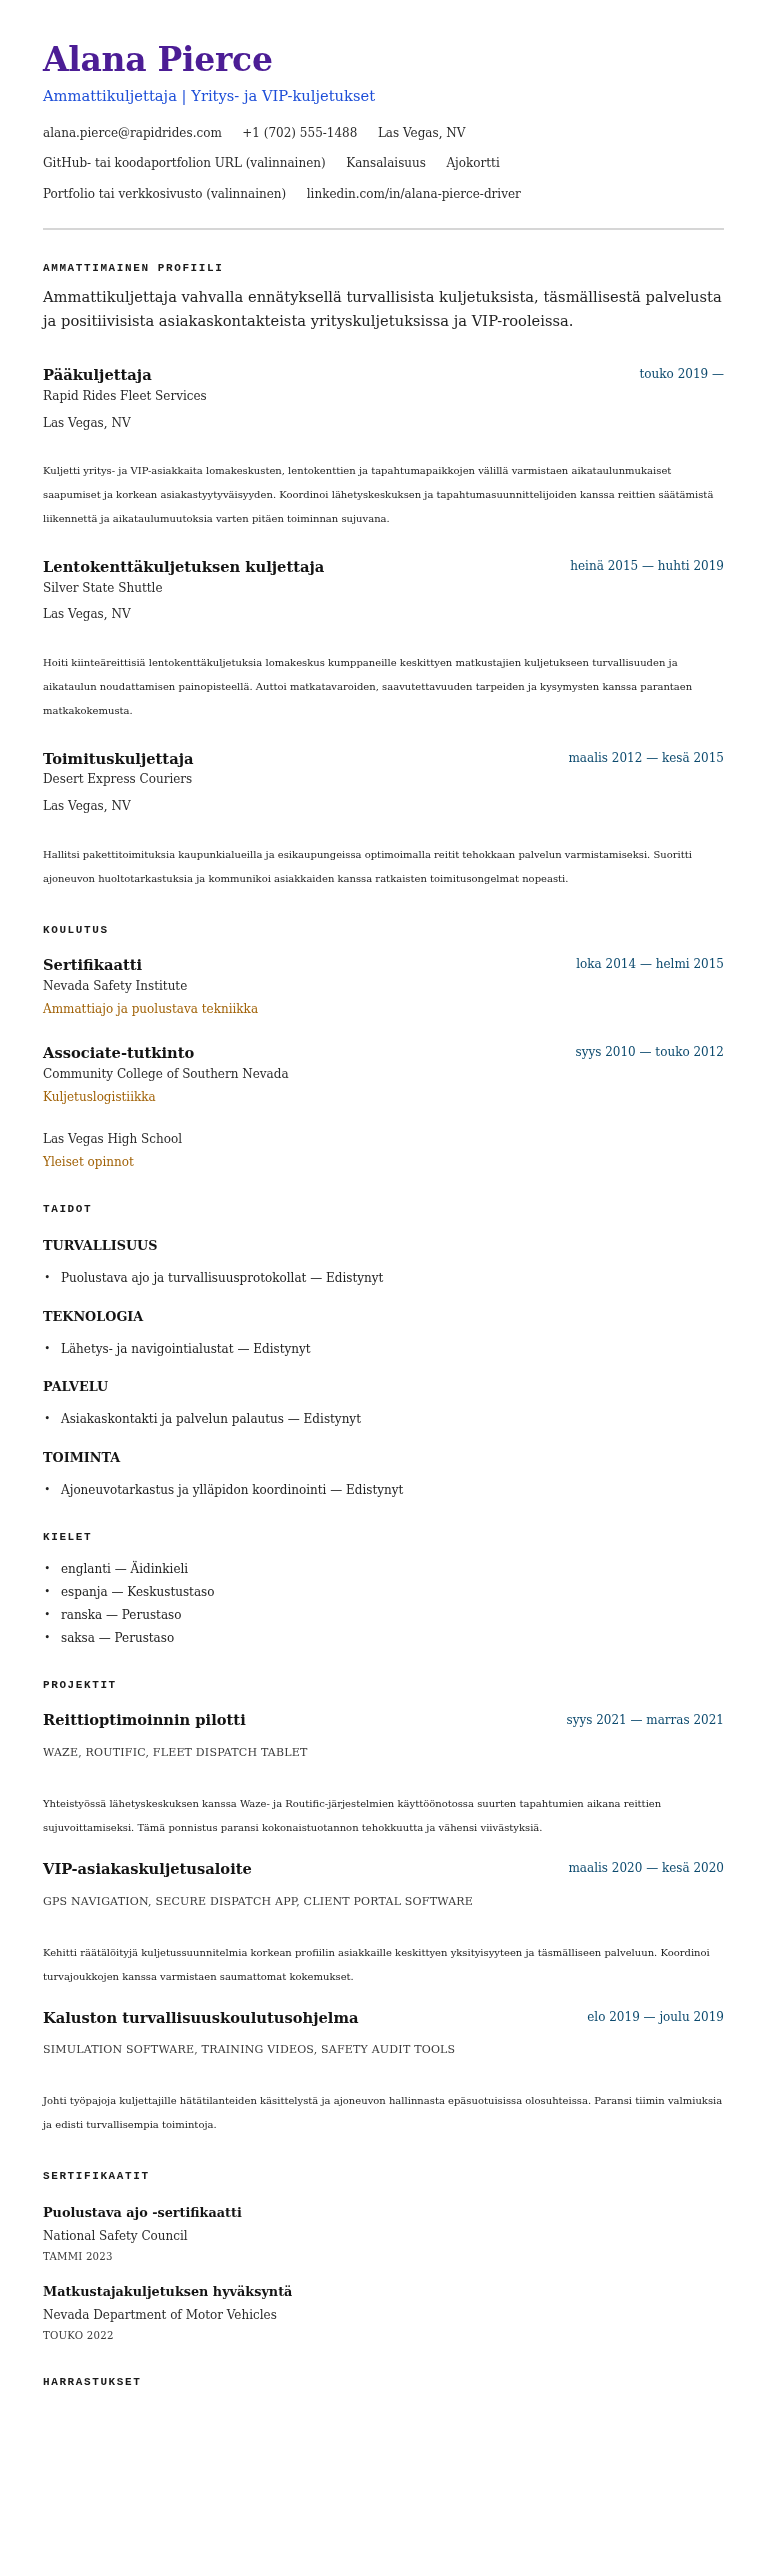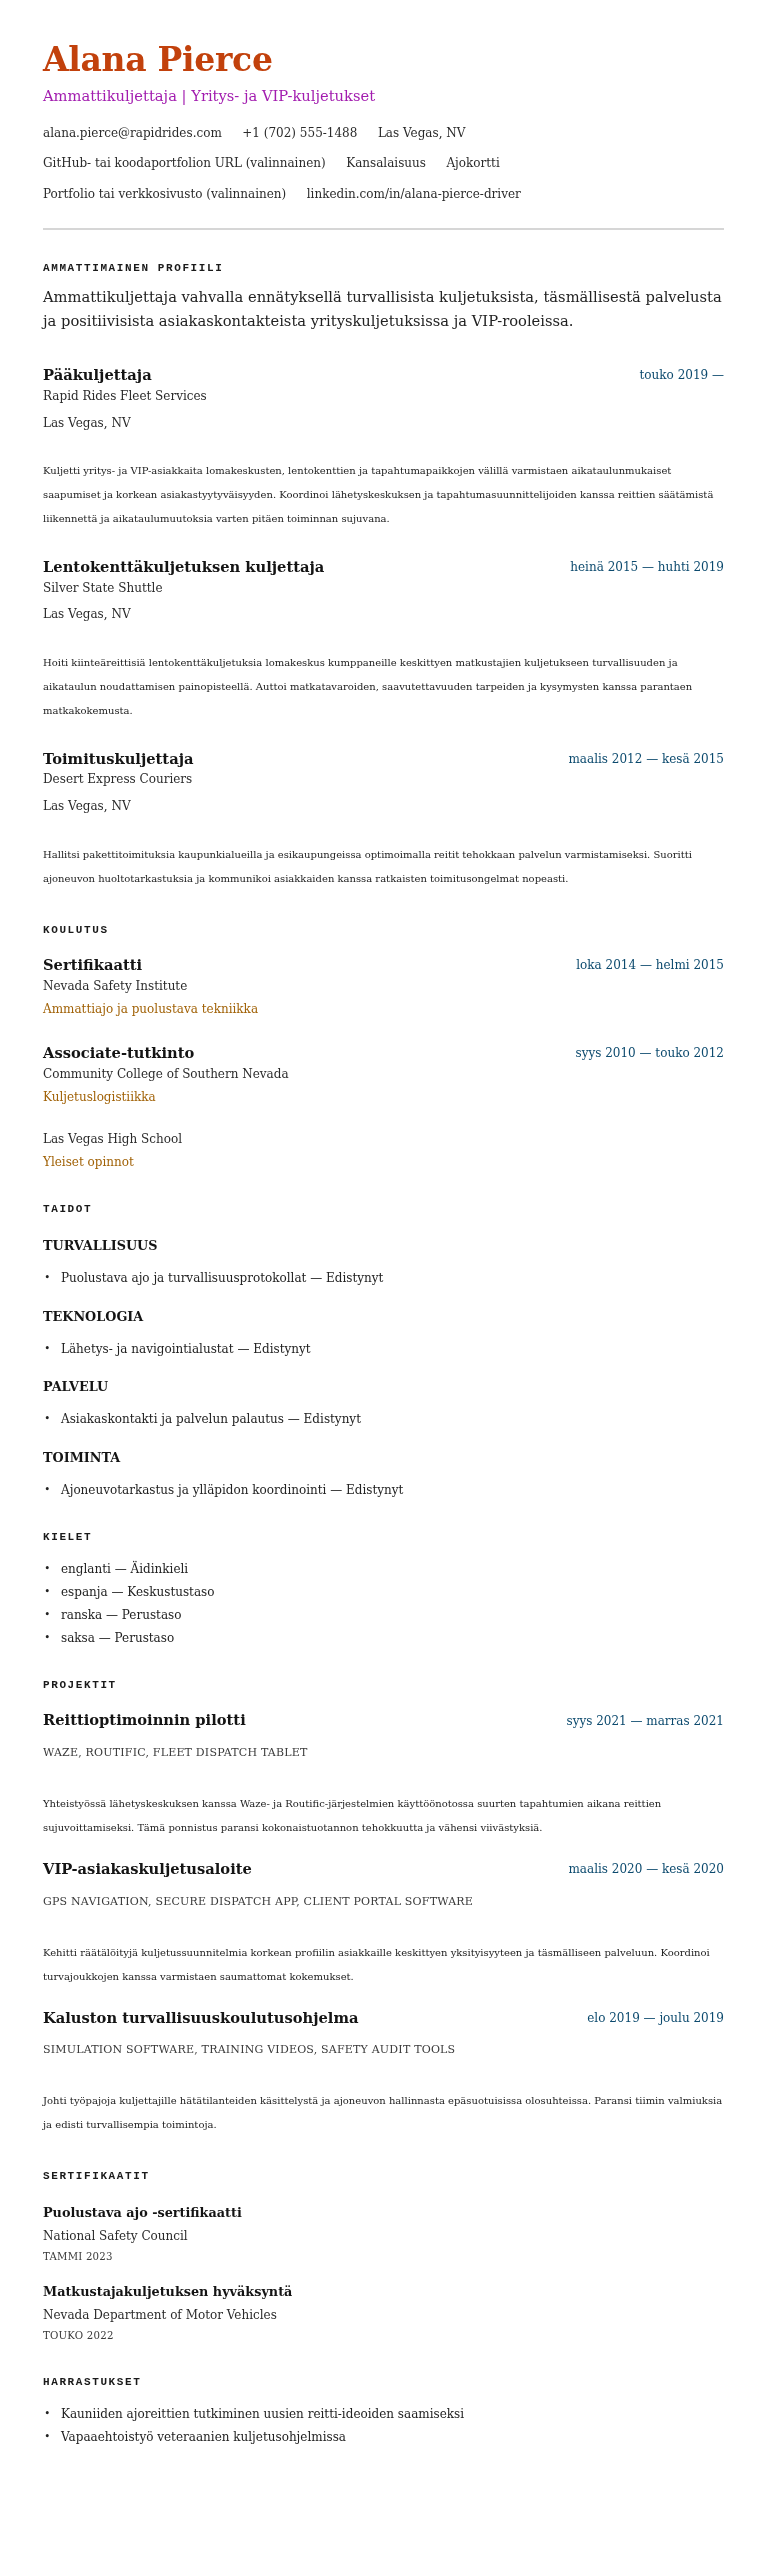--- a/index.html
+++ b/index.html
@@ -7,27 +7,27 @@
   body {
     width: 767px;
     min-height: 2576px;
     font-family: "DejaVu Serif", serif;
     color: #1f1f1f;
   }
   .page { padding: 38px 43px 38px 43px; }
   .name {
     font-size: 33px;
     font-weight: bold;
-    color: #c2410c;
+    color: #4c1d95;
     line-height: 43px;
     letter-spacing: -0.3px;
   }
   .headline {
     font-size: 14.7px;
-    color: #a21caf;
+    color: #1d4ed8;
     margin-top: 5.1px;
     line-height: 20.5px;
   }
   .contact-row {
     display: flex;
     flex-wrap: wrap;
     gap: 0 20.5px;
     font-size: 12px;
     color: #2b2b2b;
     line-height: 16.6px;
@@ -54,21 +54,21 @@
     margin-top: 10.2px;
     font-size: 14.7px;
     line-height: 24px;
     color: #222222;
   }
   .section { margin-top: 32px; }
   .entry { margin-top: 18px; }
   .entry-head {
     display: flex;
     justify-content: space-between;
-    align-items: flex-end;
+    align-items: center;
   }
   .entry-title {
     font-size: 14.7px;
     font-weight: bold;
     color: #141414;
     line-height: 19px;
   }
   .entry-date {
     font-size: 12px;
     color: #0c4a6e;
@@ -308,21 +308,16 @@
 
     <div class="entry">
       <div class="entry-title">Matkustajakuljetuksen hyväksyntä</div>
       <div class="cert-issuer">Nevada Department of Motor Vehicles</div>
       <div class="cert-date">TOUKO 2022</div>
     </div>
   </section>
 
   <section class="section hobbies">
     <h2 class="section-title">Harrastukset</h2>
-    <ul class="bullets">
-      <li>Kauniiden ajoreittien tutkiminen uusien reitti-ideoiden saamiseksi</li>
-      <li>Vapaaehtoistyö veteraanien kuljetusohjelmissa</li>
-
-    </ul>
   </section>
 
 </div>
 
 
 </body></html>

